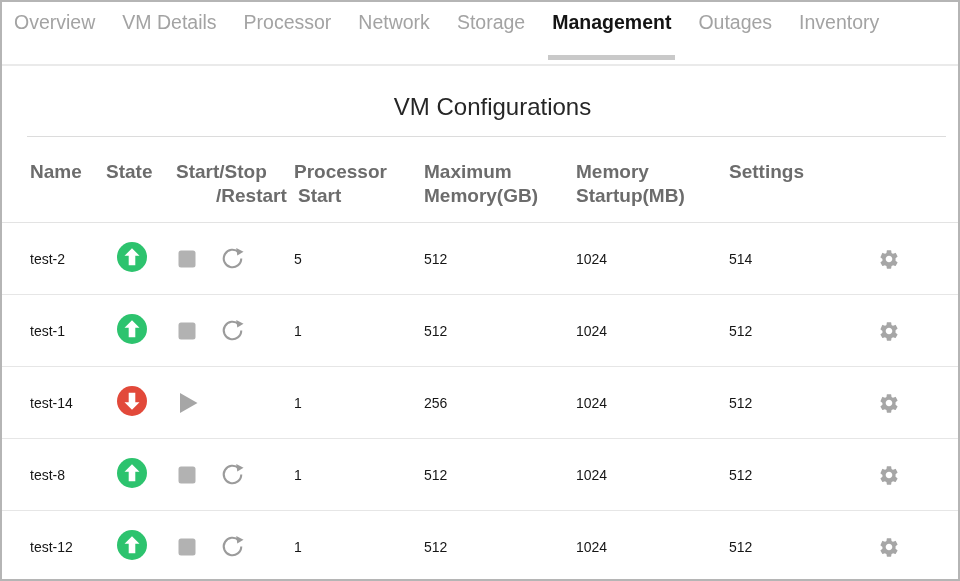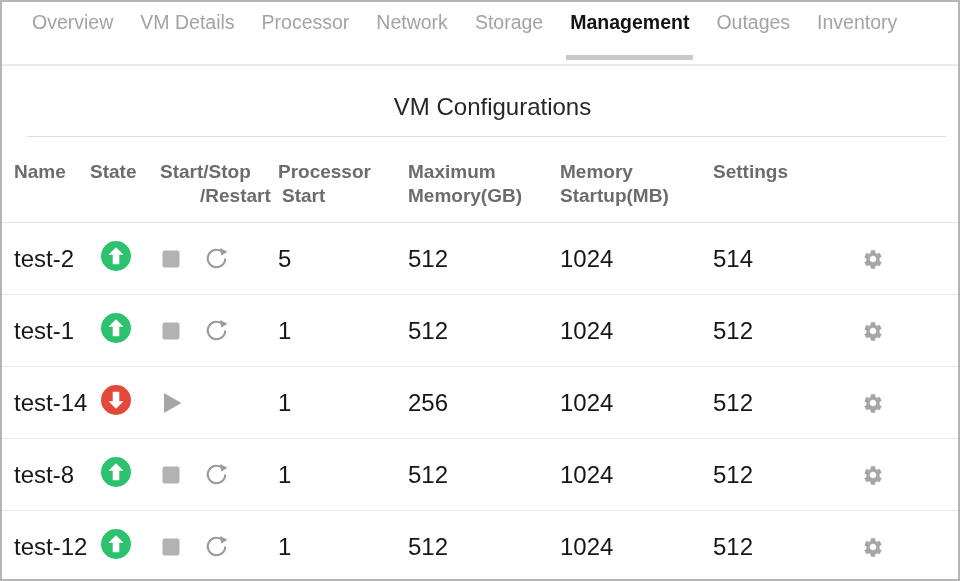--- a/index.html
+++ b/index.html
@@ -13,21 +13,21 @@
   .frame {
     width:960px; height:581px;
     border:2px solid #b5b5b5;
     overflow:hidden;
     background:#fff;
   }
   
   .tabbar {
     display:flex;
     gap:27px;
-    padding:9px 0 0 30px;
+    padding:9px 0 0 12px;
     height:64px;
     border-bottom:2px solid #eaeaea;
   }
   .tab {
     position:relative;
     font-size:19.5px;
     color:#a3a3a3;
     cursor:pointer;
     white-space:nowrap;
   }
@@ -51,38 +51,38 @@
     text-align:center;
   }
   .title-divider {
     margin:15px 12px 0 25px;
     border-bottom:1px solid #dcdcdc;
   }
   
   .thead, .tr {
     display:grid;
     grid-template-columns:76px 70px 118px 130px 152px 153px 145px 1fr;
-    padding-left:12px;
+    padding-left:28px;
   }
   .thead {
     padding-top:23px;
     padding-bottom:14px;
     color:#6c6c6c;
     font-weight:bold;
     font-size:19px;
     line-height:24px;
     border-bottom:1px solid #e3e3e3;
   }
   .thead .l2-restart { margin-left:40px; }
   .thead .l2-count  { margin-left:4px; }
   .tr {
     height:72px;
     align-items:center;
     border-bottom:1px solid #e6e6e6;
-    font-size:24px;
+    font-size:14px;
   }
   .td.name { color:#161616; }
   .td.num  { color:#161616; }
   .state-icon { margin-left:11px; display:inline-flex; }
   .actions { display:flex; align-items:center; gap:22px; }
   .icon-btn { display:inline-flex; cursor:pointer; margin-left:2px; }
   .settings-cell { display:flex; }
   .gear { margin-left:4px; cursor:pointer; display:inline-flex; }
   svg { display:block; }
 </style>

